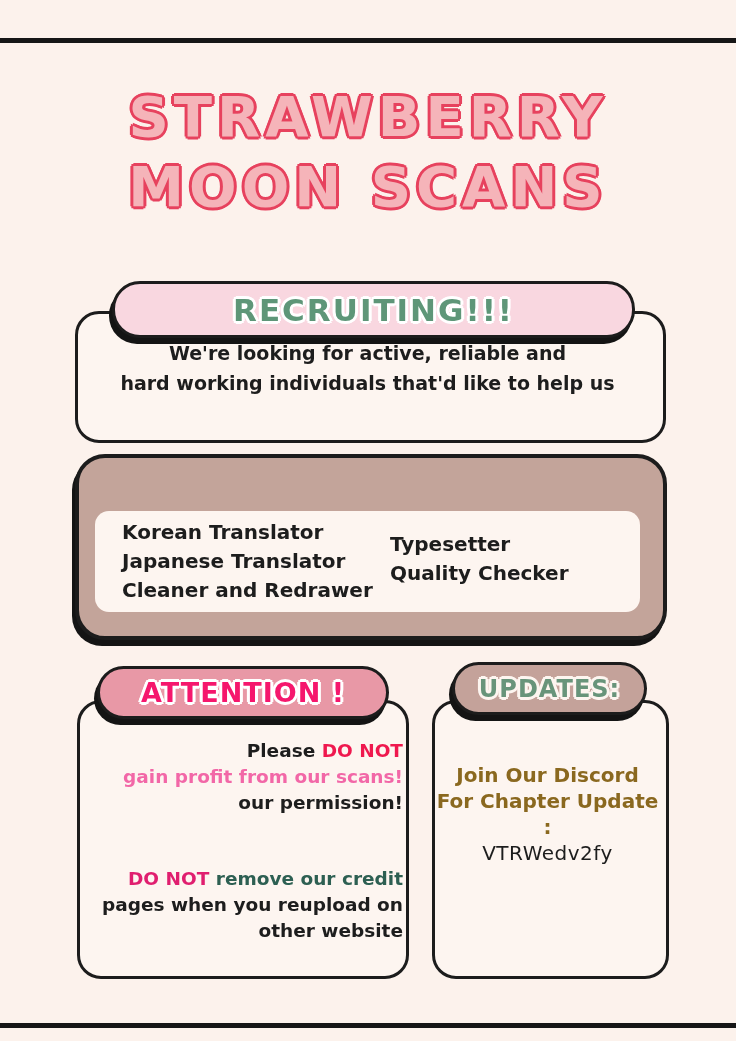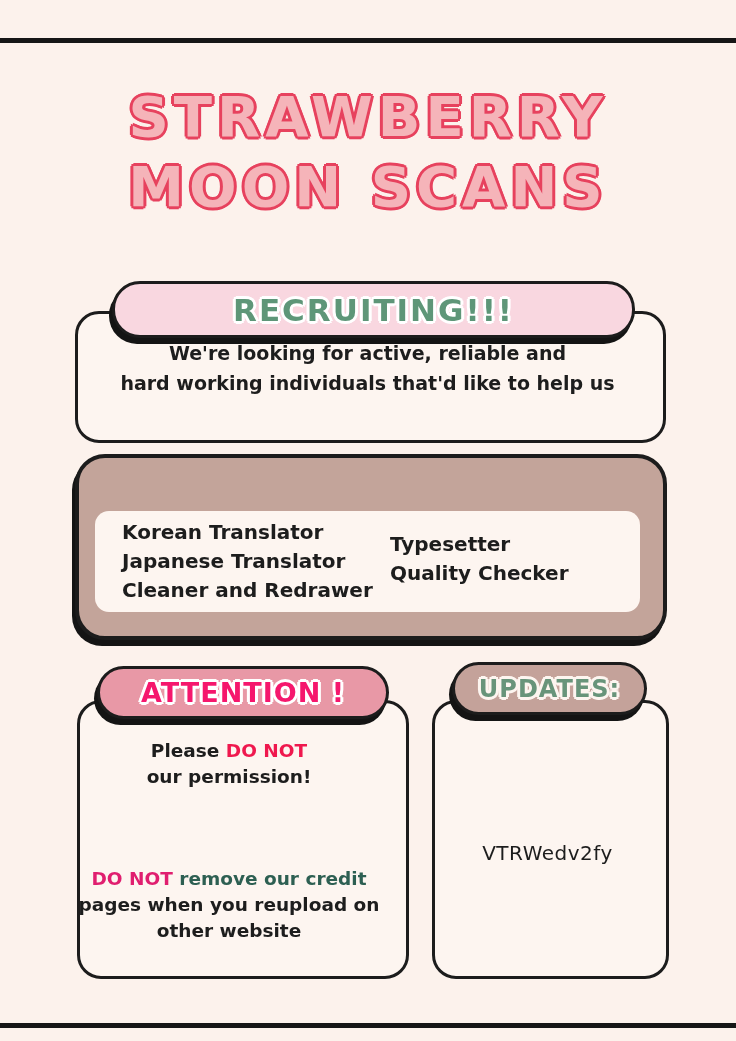--- a/index.html
+++ b/index.html
@@ -50,21 +50,21 @@
   .avail-inner{position:absolute;left:95px;top:511px;width:545px;height:101px;background:var(--box-bg);
                border-radius:14px;z-index:2;}
   .pos-col{position:absolute;z-index:3;font-size:20px;font-weight:bold;color:var(--ink);line-height:29px;}
   .pos-left{left:122px;top:518px;}
   .pos-right{left:390px;top:530px;}
 
   
   .attn-pill{left:97px;top:666px;width:286px;height:47px;background:var(--attn-pill);
              font-size:27px;letter-spacing:1px;color:var(--attn-magenta);}
   .attn-box{left:77px;top:700px;width:326px;height:273px;z-index:1;}
-  .attn-text{position:absolute;left:66px;width:326px;z-index:2;text-align:center;
+  .attn-text{position:absolute;left:77px;width:326px;z-index:2;text-align:right;
              font-size:18.5px;font-weight:bold;line-height:26px;color:var(--ink);}
   .attn-p1{top:738px;} .attn-p2{top:866px;}
   .c-crimson{color:var(--crimson);} .c-pink{color:var(--pink);}
   .c-teal{color:var(--teal);} .c-magenta{color:var(--magenta2);} .c-black{color:var(--ink);}
 
   
   .upd-pill{left:452px;top:662px;width:189px;height:47px;background:var(--upd-pill);
             font-size:24px;letter-spacing:1px;color:var(--upd-green);}
   .upd-box{left:432px;top:700px;width:231px;height:273px;z-index:1;}
   .upd-invite{position:absolute;left:432px;top:762px;width:231px;z-index:2;text-align:center;
@@ -106,37 +106,44 @@
 
   <div class="panel attn-box"></div>
   <div class="pill attn-pill">
     <span class="o-white">ATTENTION !</span>
   </div>
   <div class="attn-text attn-p1">
     <div>
       <span class="c-black">Please </span><span class="c-crimson">DO NOT</span>
     </div>
     <div>
+      <span class="c-pink">gain profit from our scans!</span>
+    </div>
+    <div>
       <span class="c-black">our permission!</span>
     </div>
   </div>
   <div class="attn-text attn-p2">
     <div>
       <span class="c-magenta">DO NOT</span><span class="c-teal"> remove our credit</span>
     </div>
     <div>
       <span class="c-black">pages when you reupload on</span>
     </div>
     <div>
       <span class="c-black">other website</span>
     </div>
   </div>
 
   <div class="panel upd-box"></div>
   <div class="pill upd-pill">
     <span class="o-cream">UPDATES:</span>
   </div>
+  <div class="upd-invite">
+    <div>Join Our Discord</div>
+    <div>For Chapter Update :</div>
+  </div>
   <div class="upd-link">
     <div>VTRWedv2fy</div>
   </div>
 
   <div class="rule bottom"></div>
 </div>
 
 </body></html>

